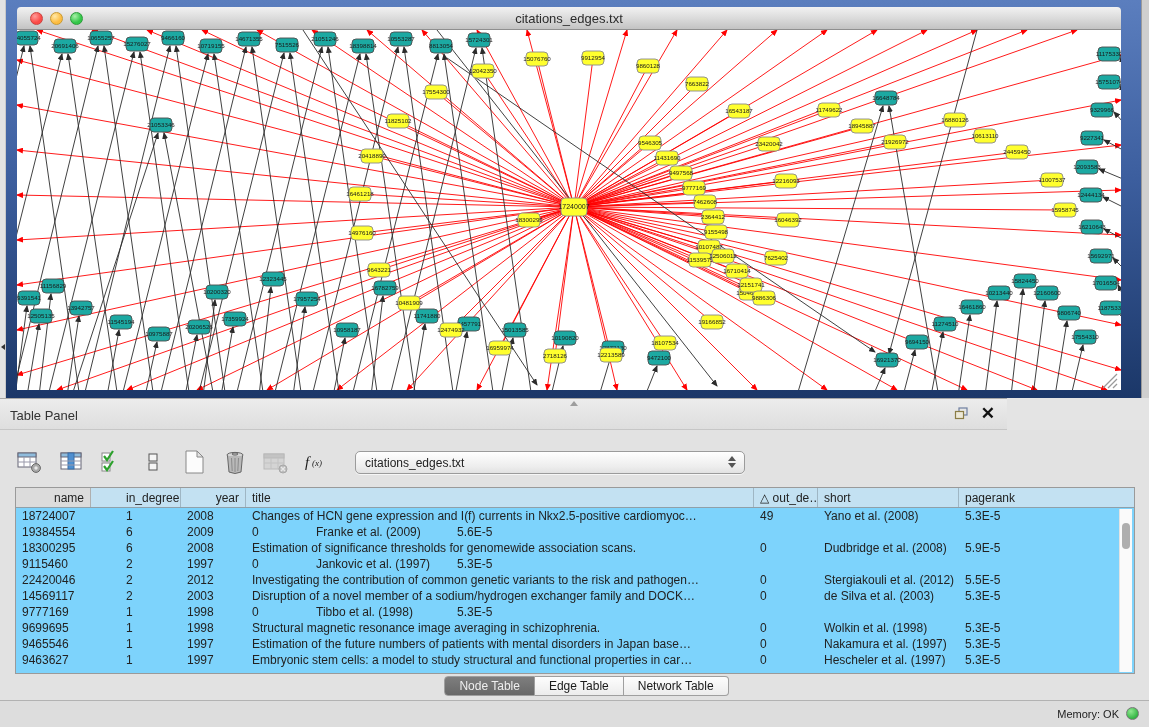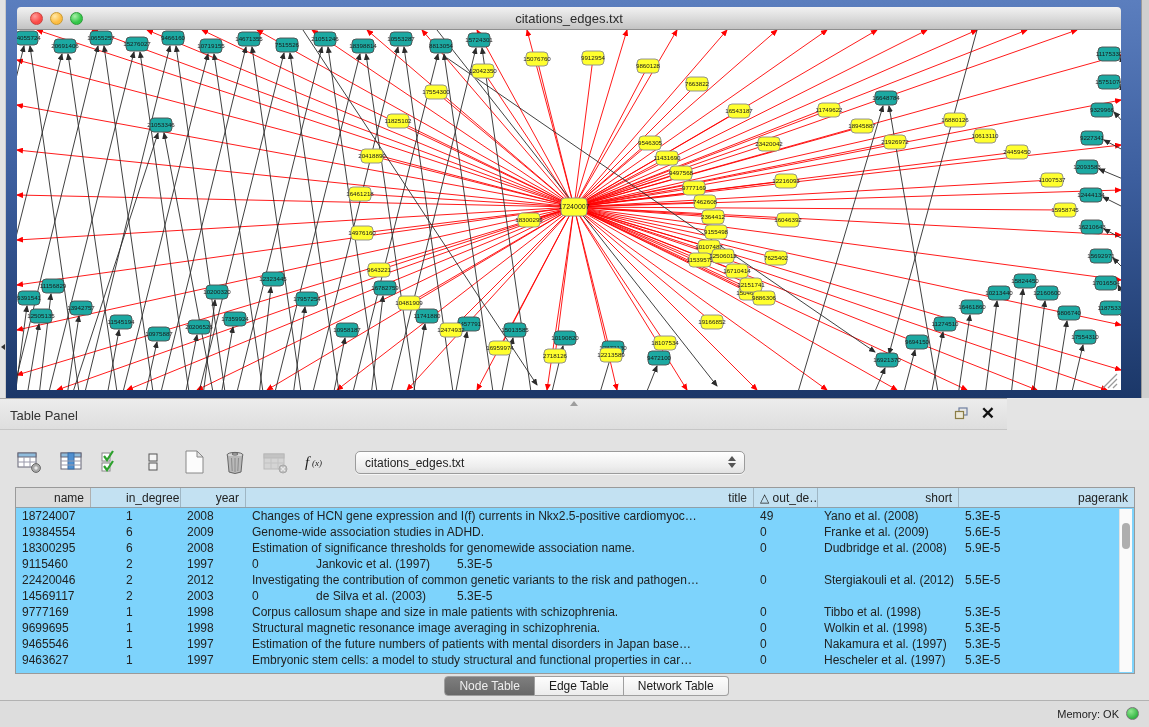--- a/index.html
+++ b/index.html
@@ -50,21 +50,21 @@
   .tablewrap { position:absolute; left:15px; top:57px; width:1120px; height:187px;
       background:#7dd3fc; border:1px solid #9A9A9A; overflow:hidden; }
   .thead { display:flex; height:20px; border-bottom:1px solid #8FA0AA; }
   .th { font-size:12px; color:#222; padding:3px 6px 0 6px; border-right:1px solid #9FB6C4;
       background:#C3E1F2; white-space:nowrap; overflow:hidden; }
   .th.gray { background:#DCDCDC; border-right:1px solid #AFAFAF; }
   .th:last-child { border-right:none; }
   .tr { display:flex; height:16px; }
   .td { font-size:12px; color:#222; padding:1px 5px 0 6px; white-space:nowrap; overflow:hidden; }
   .c0{width:75px;} .c1{width:90px;padding-left:35px;} .c2{width:65px;} .c3{width:508px;} .c4{width:64px;} .c5{width:141px;} .c6{width:175px;}
-  .al-r{text-align:right;} .al-c{text-align:right;} .al-l{text-align:left;}
+  .al-r{text-align:right;} .al-c{text-align:left;} .al-l{text-align:left;}
   .vscroll { position:absolute; right:2px; top:21px; width:13px; height:163px; background:#FAFAFA; border-left:1px solid #E2E2E2; }
   .vscroll .thumb { position:absolute; left:2px; top:14px; width:8px; height:26px; background:#AEAEAE; border-radius:5px; }
 
   
   .seg-tabs { position:absolute; left:12px; top:246px; width:1149px; display:flex; justify-content:center; }
   .seg { height:20px; font-size:12px; padding:2px 14px 0 14px; border:1px solid #9F9F9F; border-left:none;
       background:linear-gradient(180deg,#FDFDFD,#ECECEC); color:#1a1a1a; white-space:nowrap; }
   .seg:first-child { border-left:1px solid #9F9F9F; border-radius:4px 0 0 4px; }
   .seg:last-child { border-radius:0 4px 4px 0; }
   .seg.active { background:linear-gradient(180deg,#7E7E7E,#686868); color:#EFEFEF; }
@@ -794,30 +794,29 @@
           <div class="td al-l c2">2008</div>
           <div class="td al-l c3">Changes of HCN gene expression and I(f) currents in Nkx2.5-positive cardiomyoc…</div>
           <div class="td al-l c4">49</div>
           <div class="td al-l c5">Yano et al. (2008)</div>
           <div class="td al-l c6">5.3E-5</div>
         </div>
         <div class="tr">
           <div class="td al-l c0">19384554</div>
           <div class="td al-l c1">6</div>
           <div class="td al-l c2">2009</div>
-          <div class="td al-l c3">Genome-wide association studies in ADHD.</div>
           <div class="td al-l c4">0</div>
           <div class="td al-l c5">Franke et al. (2009)</div>
           <div class="td al-l c6">5.6E-5</div>
         </div>
         <div class="tr">
           <div class="td al-l c0">18300295</div>
           <div class="td al-l c1">6</div>
           <div class="td al-l c2">2008</div>
-          <div class="td al-l c3">Estimation of significance thresholds for genomewide association name.</div>
+          <div class="td al-l c3">Estimation of significance thresholds for genomewide association scans.</div>
           <div class="td al-l c4">0</div>
           <div class="td al-l c5">Dudbridge et al. (2008)</div>
           <div class="td al-l c6">5.9E-5</div>
         </div>
         <div class="tr">
           <div class="td al-l c0">9115460</div>
           <div class="td al-l c1">2</div>
           <div class="td al-l c2">1997</div>
           <div class="td al-l c4">0</div>
           <div class="td al-l c5">Jankovic et al. (1997)</div>
@@ -829,29 +828,29 @@
           <div class="td al-l c2">2012</div>
           <div class="td al-l c3">Investigating the contribution of common genetic variants to the risk and pathogen…</div>
           <div class="td al-l c4">0</div>
           <div class="td al-l c5">Stergiakouli et al. (2012)</div>
           <div class="td al-l c6">5.5E-5</div>
         </div>
         <div class="tr">
           <div class="td al-l c0">14569117</div>
           <div class="td al-l c1">2</div>
           <div class="td al-l c2">2003</div>
+          <div class="td al-l c3">Disruption of a novel member of a sodium/hydrogen exchanger family and DOCK…</div>
           <div class="td al-l c4">0</div>
           <div class="td al-l c5">de Silva et al. (2003)</div>
           <div class="td al-l c6">5.3E-5</div>
         </div>
         <div class="tr">
           <div class="td al-l c0">9777169</div>
           <div class="td al-l c1">1</div>
           <div class="td al-l c2">1998</div>
-          <div class="td al-l c3">Corpus callosum shape and size in male patients with schizophrenia.</div>
           <div class="td al-l c4">0</div>
           <div class="td al-l c5">Tibbo et al. (1998)</div>
           <div class="td al-l c6">5.3E-5</div>
         </div>
         <div class="tr">
           <div class="td al-l c0">9699695</div>
           <div class="td al-l c1">1</div>
           <div class="td al-l c2">1998</div>
           <div class="td al-l c3">Structural magnetic resonance image averaging in schizophrenia.</div>
           <div class="td al-l c4">0</div>

